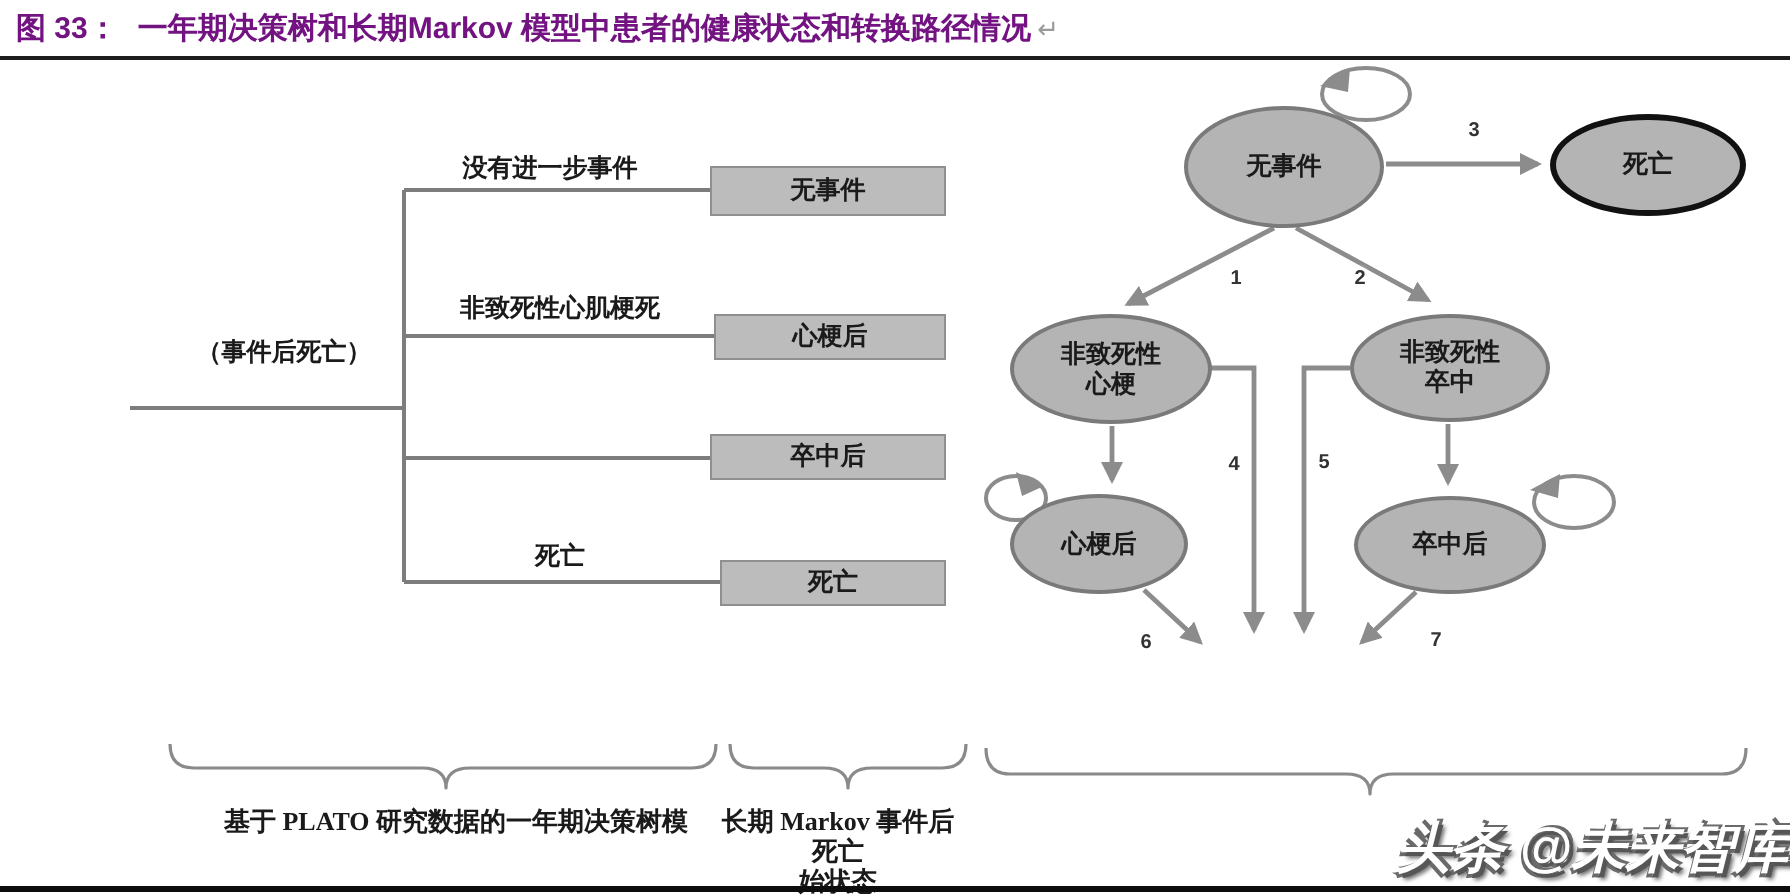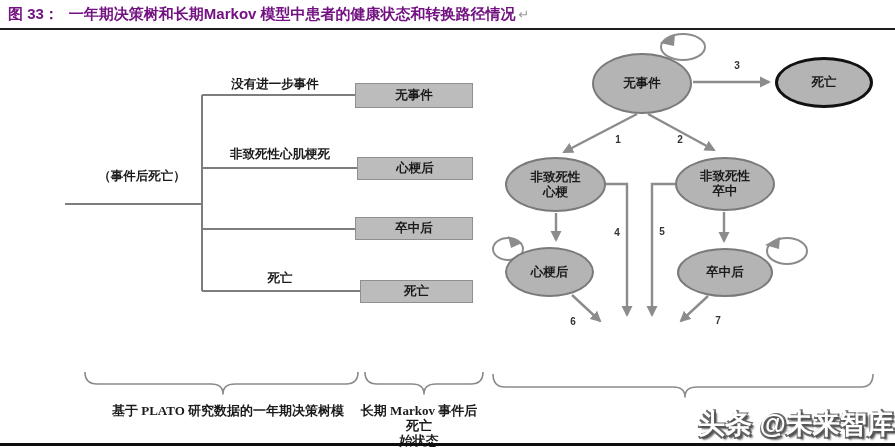--- a/index.html
+++ b/index.html
@@ -36,20 +36,21 @@
   .tnum{font-size:10px;font-weight:bold;color:#333333;width:14px;text-align:center;
         font-family:"Liberation Sans","DejaVu Sans",sans-serif;
         text-shadow:0 0 3px #ffffff,0 0 3px #ffffff;}
   
   .caption{font-size:13px;font-weight:600;text-align:center;line-height:15px;}
   
   #watermark{
     left:698px;top:406px;width:196px;font-family:"Liberation Sans","DejaVu Sans",sans-serif;
     font-size:27px;font-weight:bold;color:#ffffff;letter-spacing:0px;white-space:nowrap;
     text-shadow:2px 2px 0 #565656,-1px 2px 0 #6a6a6a,2px -1px 0 #6a6a6a,3px 3px 2px rgba(60,60,60,.8);
+    font-style:italic;
   }
 </style>
 </head>
 <body>
 
 <div id="stage">
 
   <div class="abs" id="title">
     <span class="fig-label">图 33：</span><span>一年期决策树和长期Markov 模型中患者的健康状态和转换路径情况</span><span class="ret">↵</span>
   </div>

